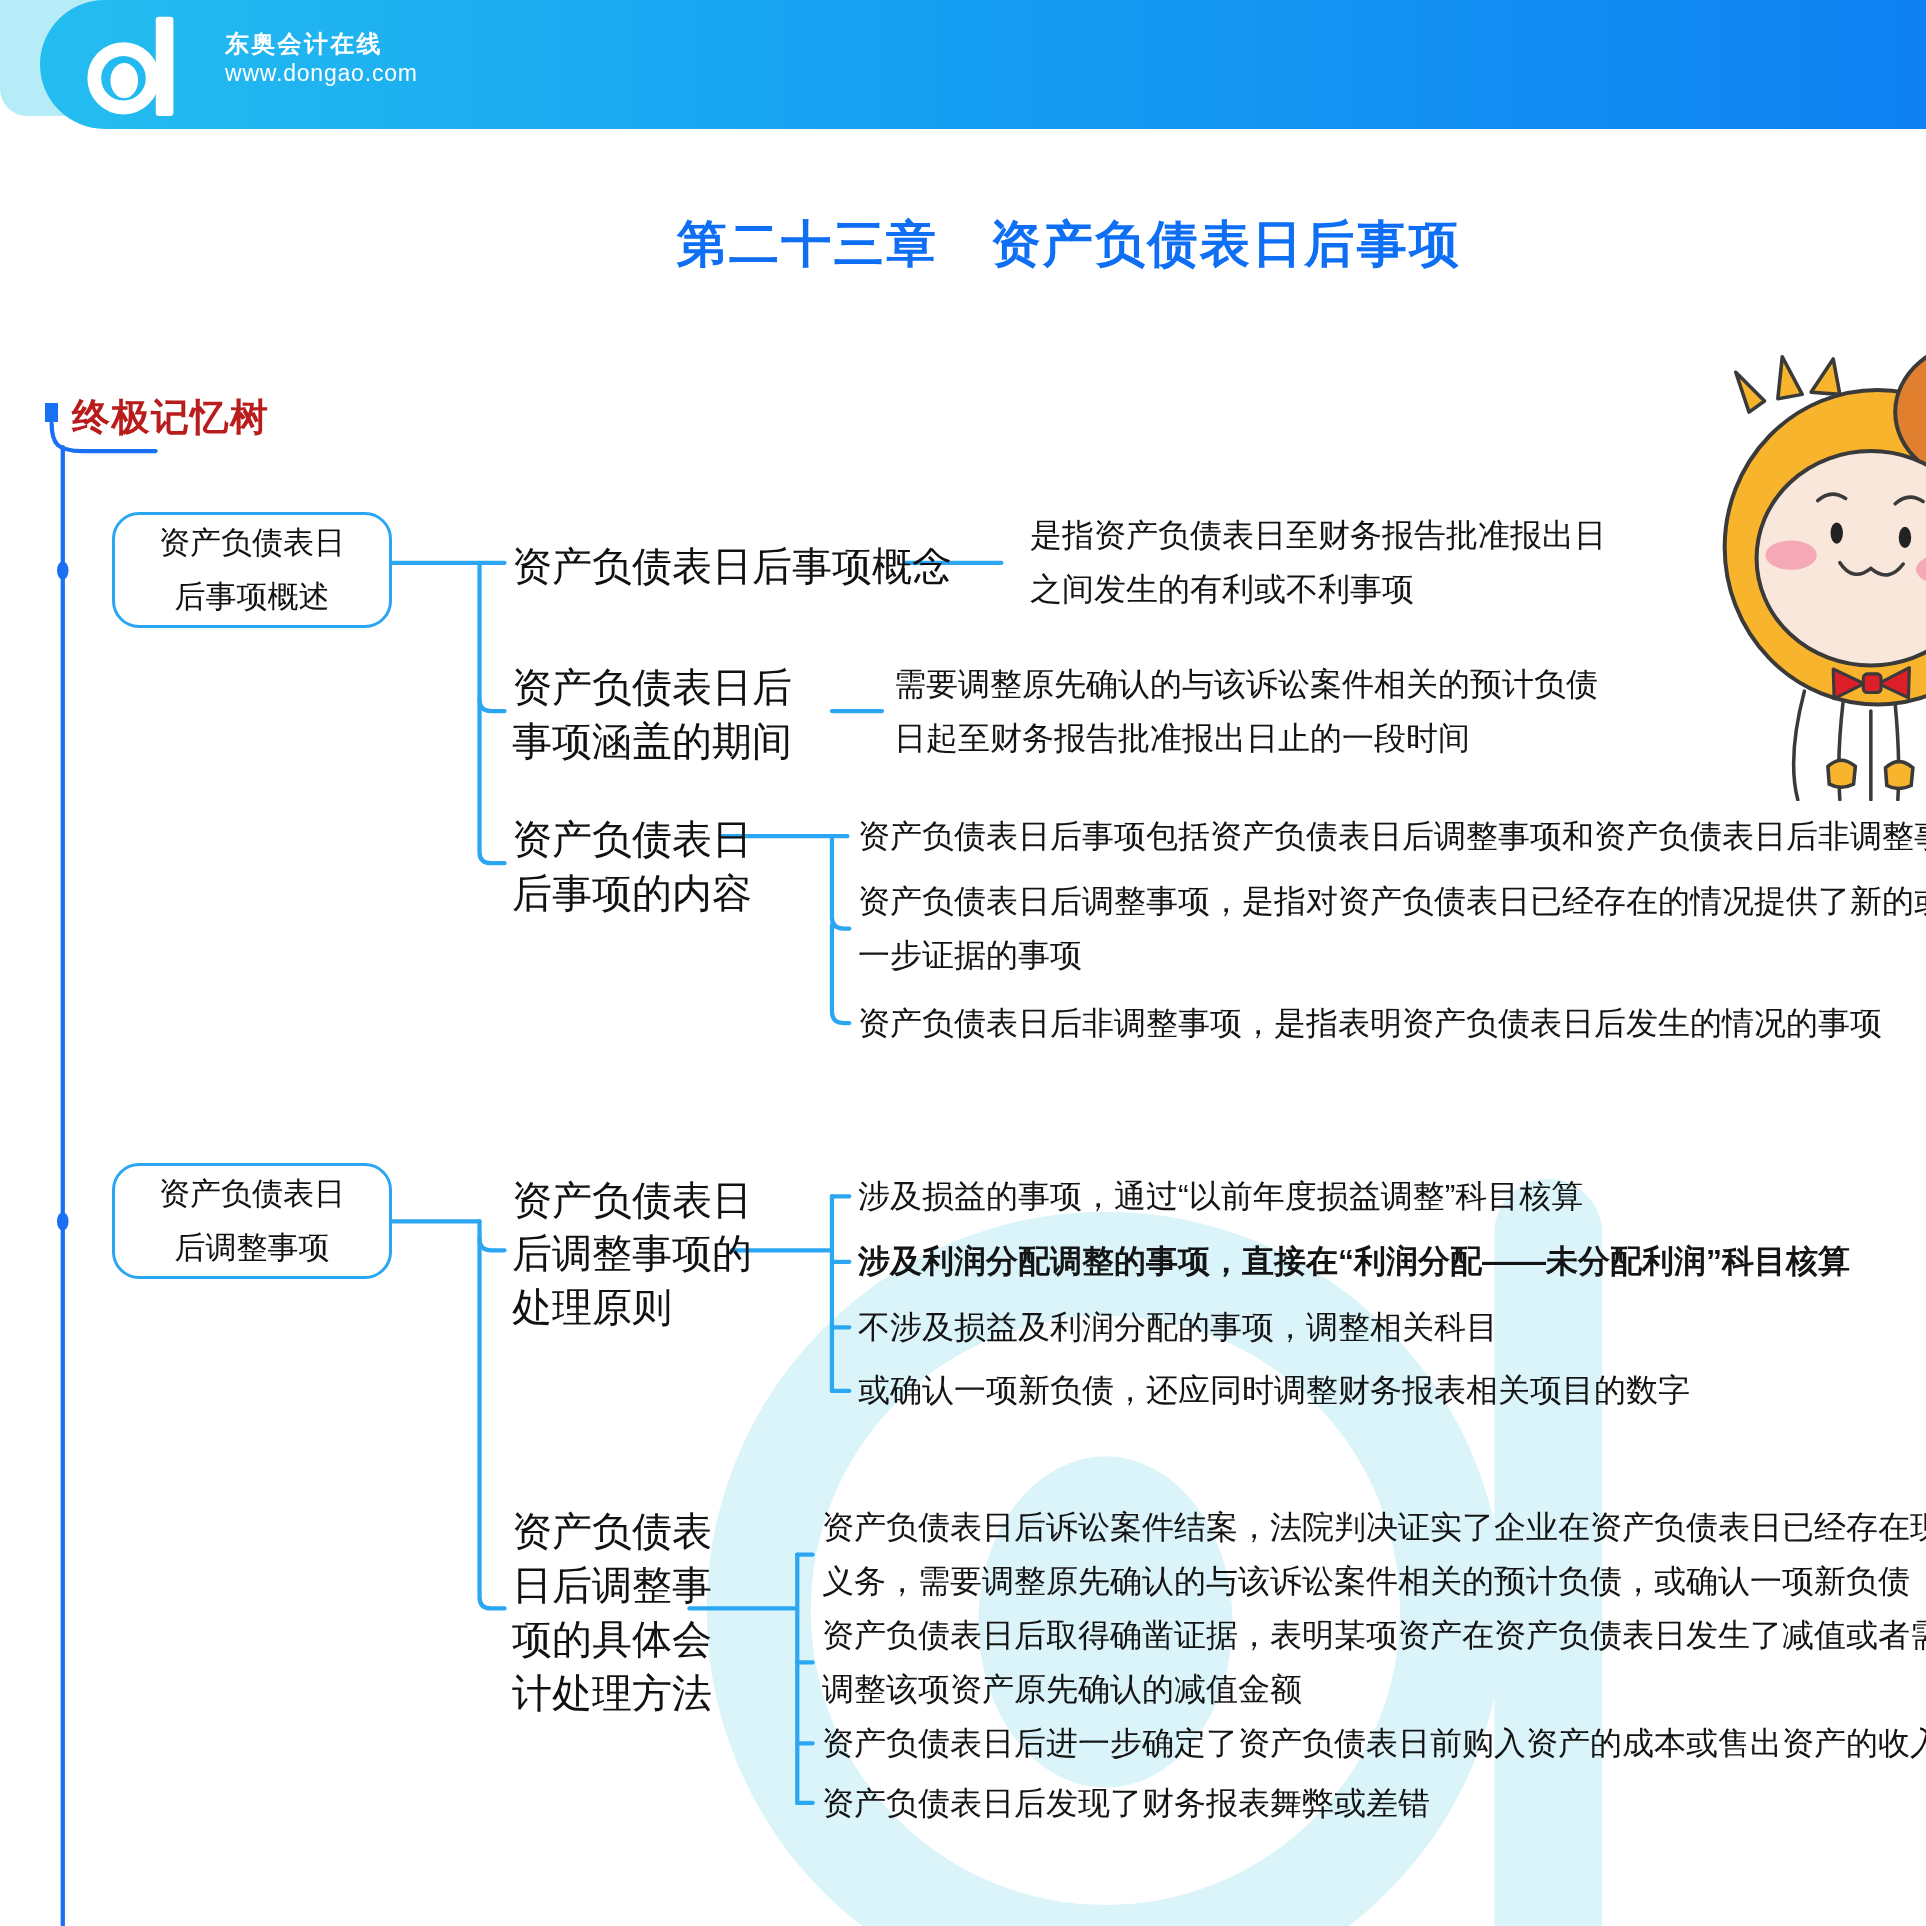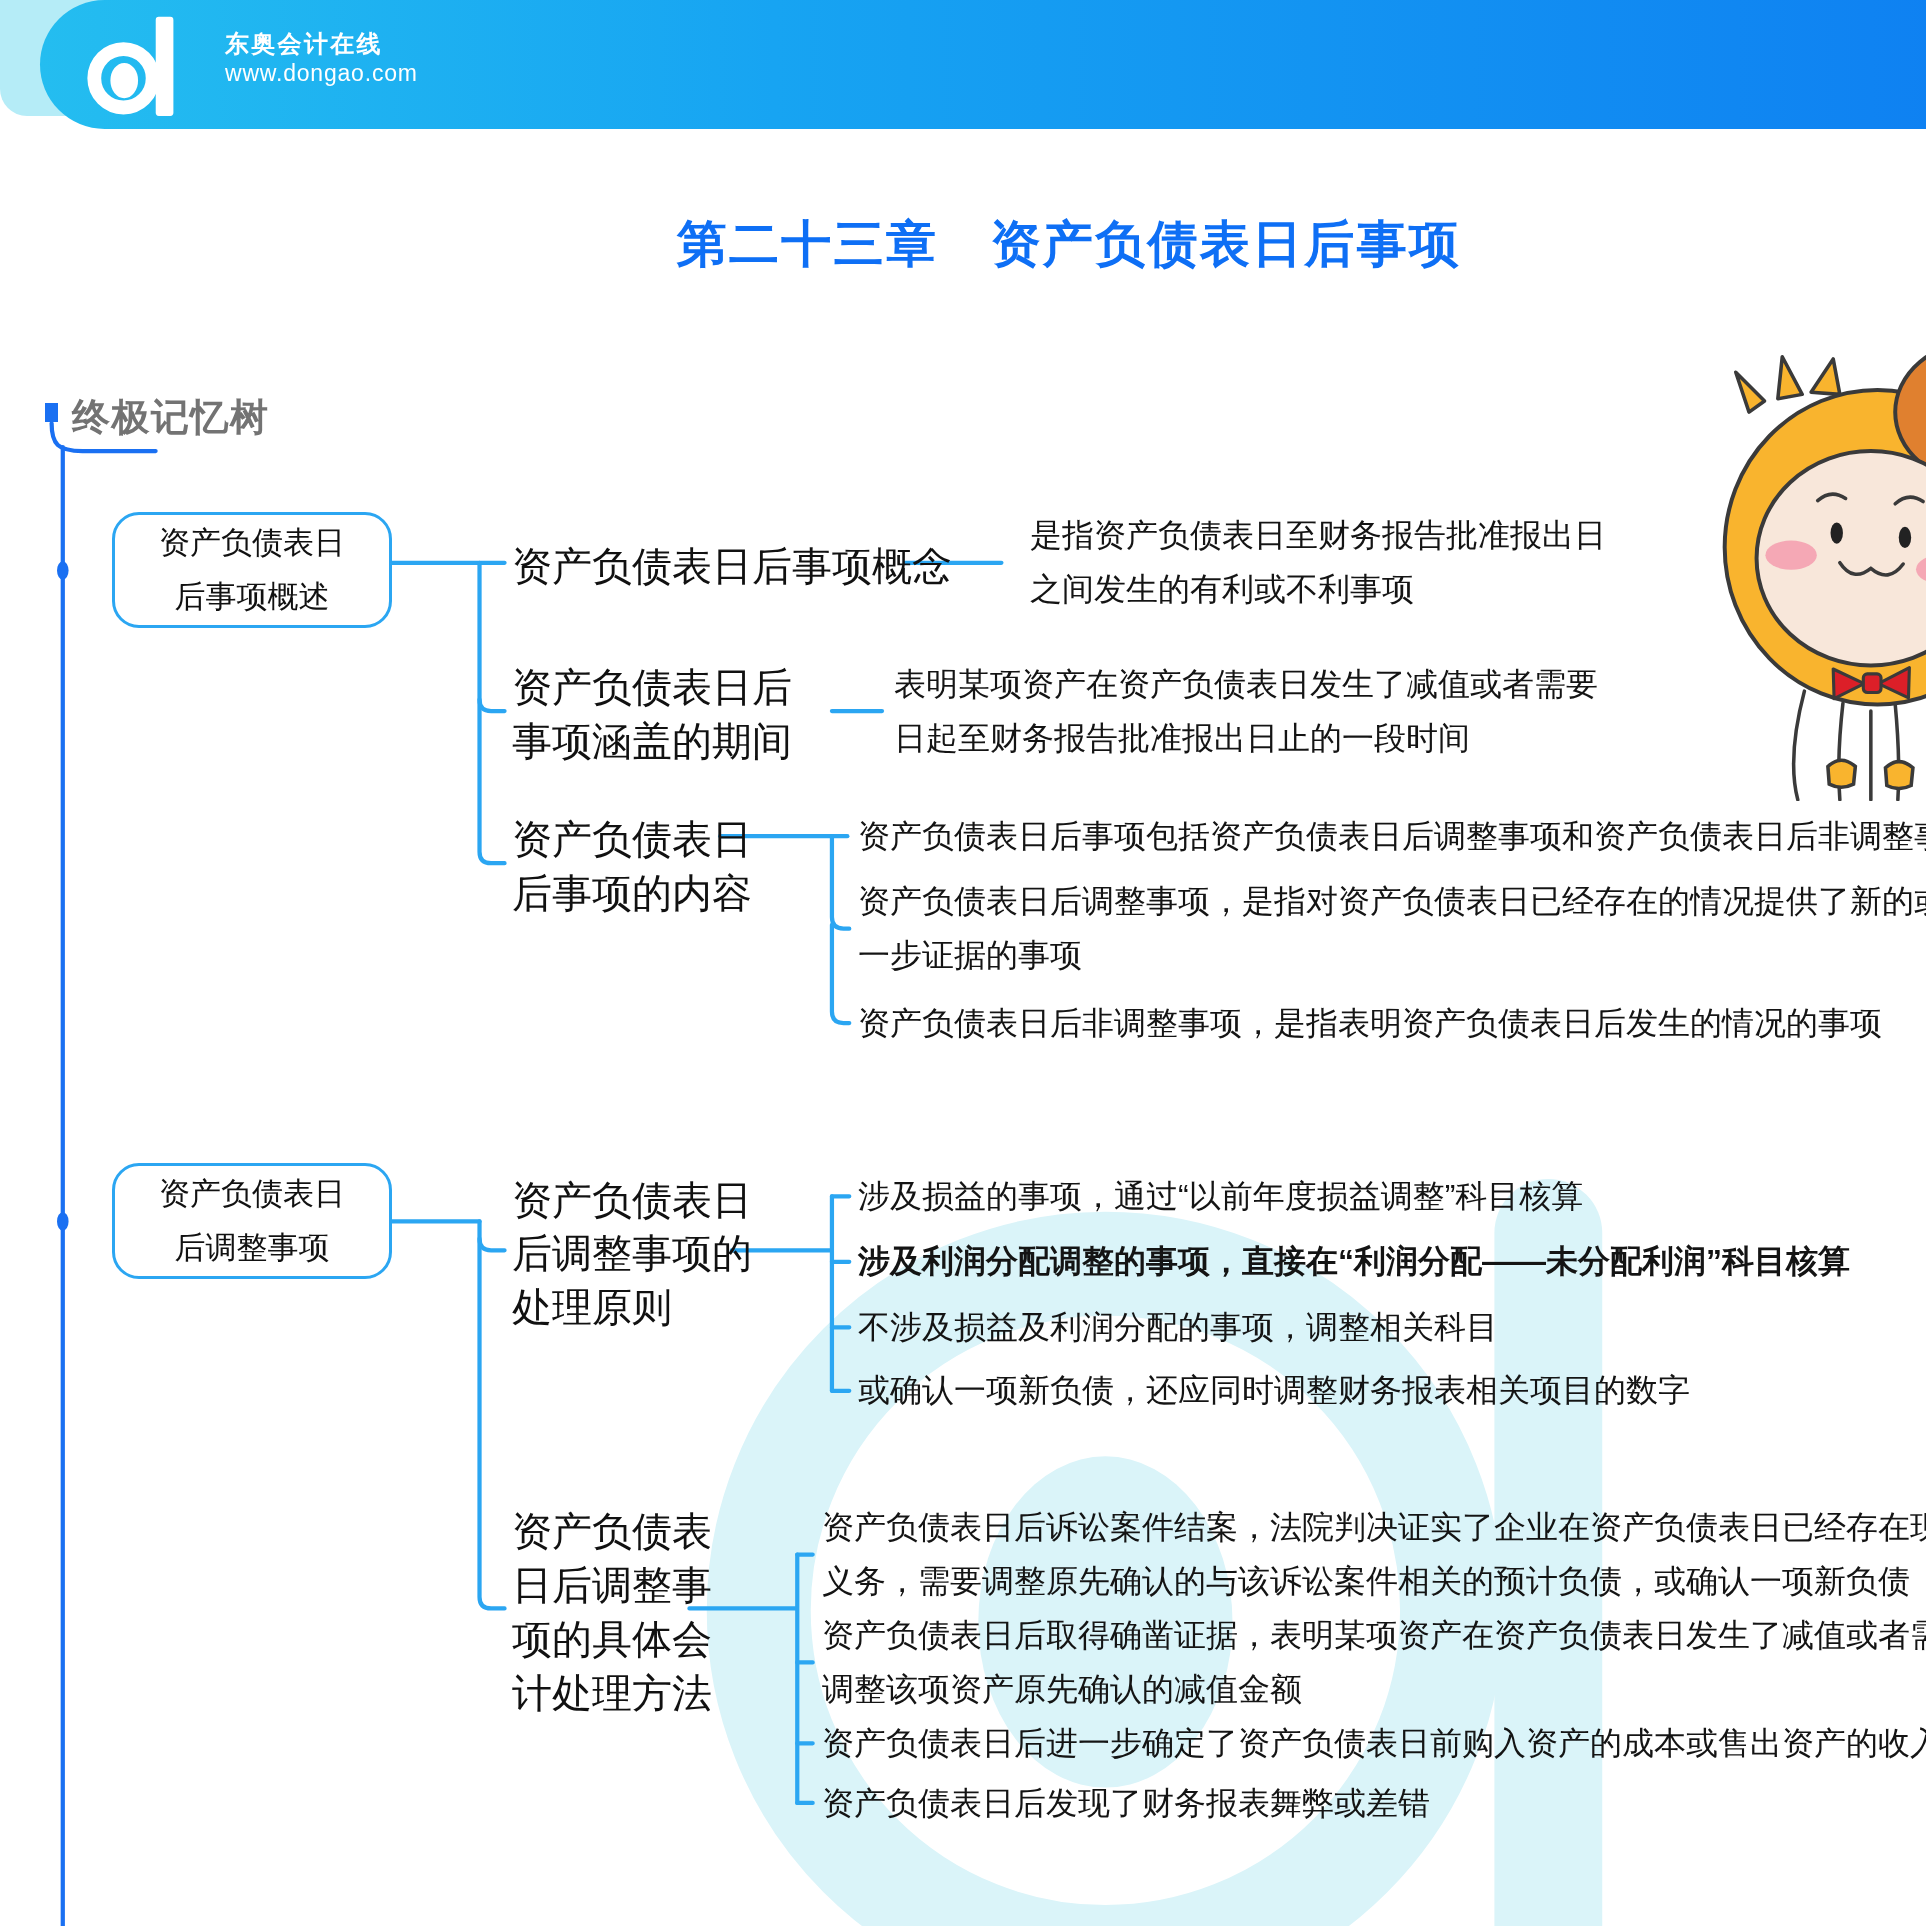--- a/index.html
+++ b/index.html
@@ -15,21 +15,21 @@
   .header{position:absolute;left:40px;top:0;width:2098px;height:129px;
        background:linear-gradient(90deg,#24bdf0 0%,#17a4f2 35%,#0d7bf2 100%);
        border-radius:65px 0 0 65px;z-index:3;}
   .brand-text{position:absolute;left:185px;top:28px;color:#fff;}
   .brand-title{font-size:24px;font-weight:700;letter-spacing:2.3px;}
   .brand-url{font-size:23px;font-weight:400;letter-spacing:0.8px;}
   
   .page-title{position:absolute;left:0;top:211px;width:2138px;text-align:center;
        font-size:50px;font-weight:700;color:#0e6ff5;letter-spacing:2.3px;}
   .section-square{position:absolute;left:45px;top:403px;width:13px;height:19px;background:#1a70f2;}
-  .section-label{position:absolute;left:72px;top:392px;font-size:38px;font-weight:700;color:#737373;letter-spacing:1.5px;}
+  .section-label{position:absolute;left:72px;top:392px;font-size:38px;font-weight:700;color:#b91c1c;letter-spacing:1.5px;}
   
   .node{position:absolute;width:280px;height:116px;box-sizing:border-box;
        border:3.9px solid #2ba6f2;border-radius:27px;background:#fff;
        display:flex;align-items:center;justify-content:center;text-align:center;
        font-size:31px;line-height:54px;font-weight:500;color:#111;padding:0 35px;}
   .sub{position:absolute;font-size:40px;line-height:1;font-weight:500;white-space:nowrap;color:#111;}
   .leaf{position:absolute;font-size:32px;line-height:1;white-space:nowrap;color:#141414;}
 </style>
 </head>
 <body>
@@ -102,21 +102,21 @@
 
 <div class="node layer" style="left:112px;top:512px;">资产负债表日后事项概述</div>
 <div class="node layer" style="left:112px;top:1163px;">资产负债表日后调整事项</div>
 
 <div class="sub layer" style="left:512px;top:546px;">资产负债表日后事项概念</div>
 <div class="leaf layer" style="left:1030px;top:519px;">是指资产负债表日至财务报告批准报出日</div>
 <div class="leaf layer" style="left:1030px;top:573px;">之间发生的有利或不利事项</div>
 
 <div class="sub layer" style="left:512px;top:667px;">资产负债表日后</div>
 <div class="sub layer" style="left:512px;top:721px;">事项涵盖的期间</div>
-<div class="leaf layer" style="left:894px;top:668px;">表明某项资产在资产负债表日发生了减值或者需要</div>
+<div class="leaf layer" style="left:894px;top:668px;">需要调整原先确认的与该诉讼案件相关的预计负债</div>
 <div class="leaf layer" style="left:894px;top:722px;">日起至财务报告批准报出日止的一段时间</div>
 
 <div class="sub layer" style="left:512px;top:819px;">资产负债表日</div>
 <div class="sub layer" style="left:512px;top:873px;">后事项的内容</div>
 <div class="leaf layer" style="left:858px;top:820px;">资产负债表日后事项包括资产负债表日后调整事项和资产负债表日后非调整事项</div>
 <div class="leaf layer" style="left:858px;top:885px;">资产负债表日后调整事项，是指对资产负债表日已经存在的情况提供了新的或进</div>
 <div class="leaf layer" style="left:858px;top:939px;">一步证据的事项</div>
 <div class="leaf layer" style="left:858px;top:1007px;">资产负债表日后非调整事项，是指表明资产负债表日后发生的情况的事项</div>
 
 <div class="sub layer" style="left:512px;top:1180px;">资产负债表日</div>

